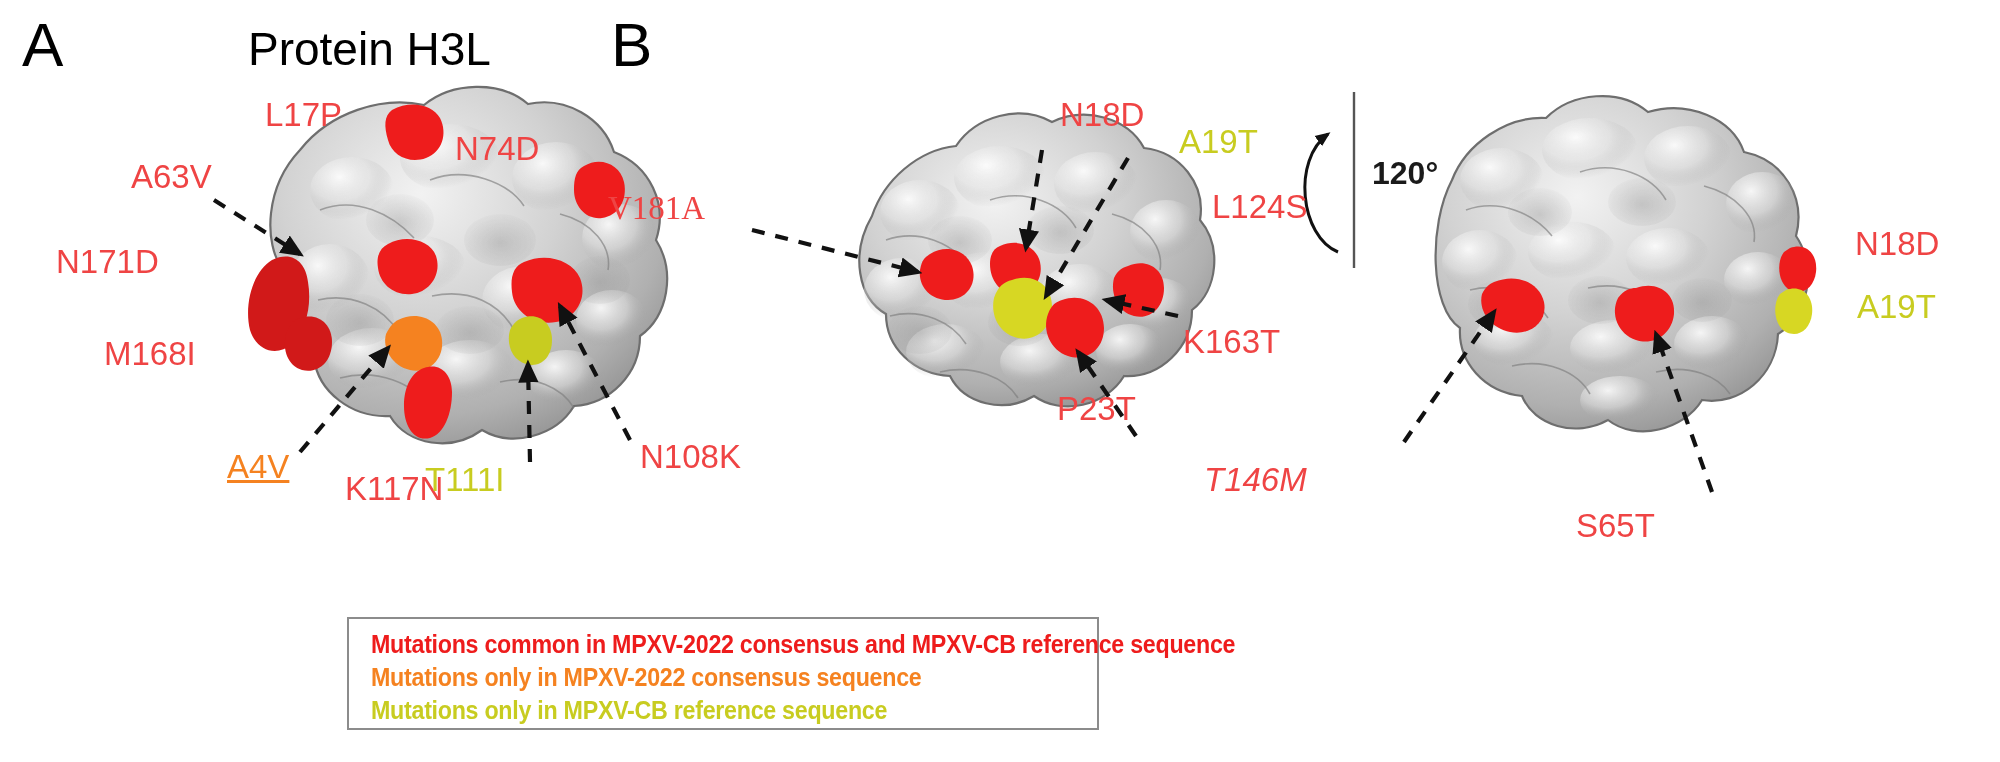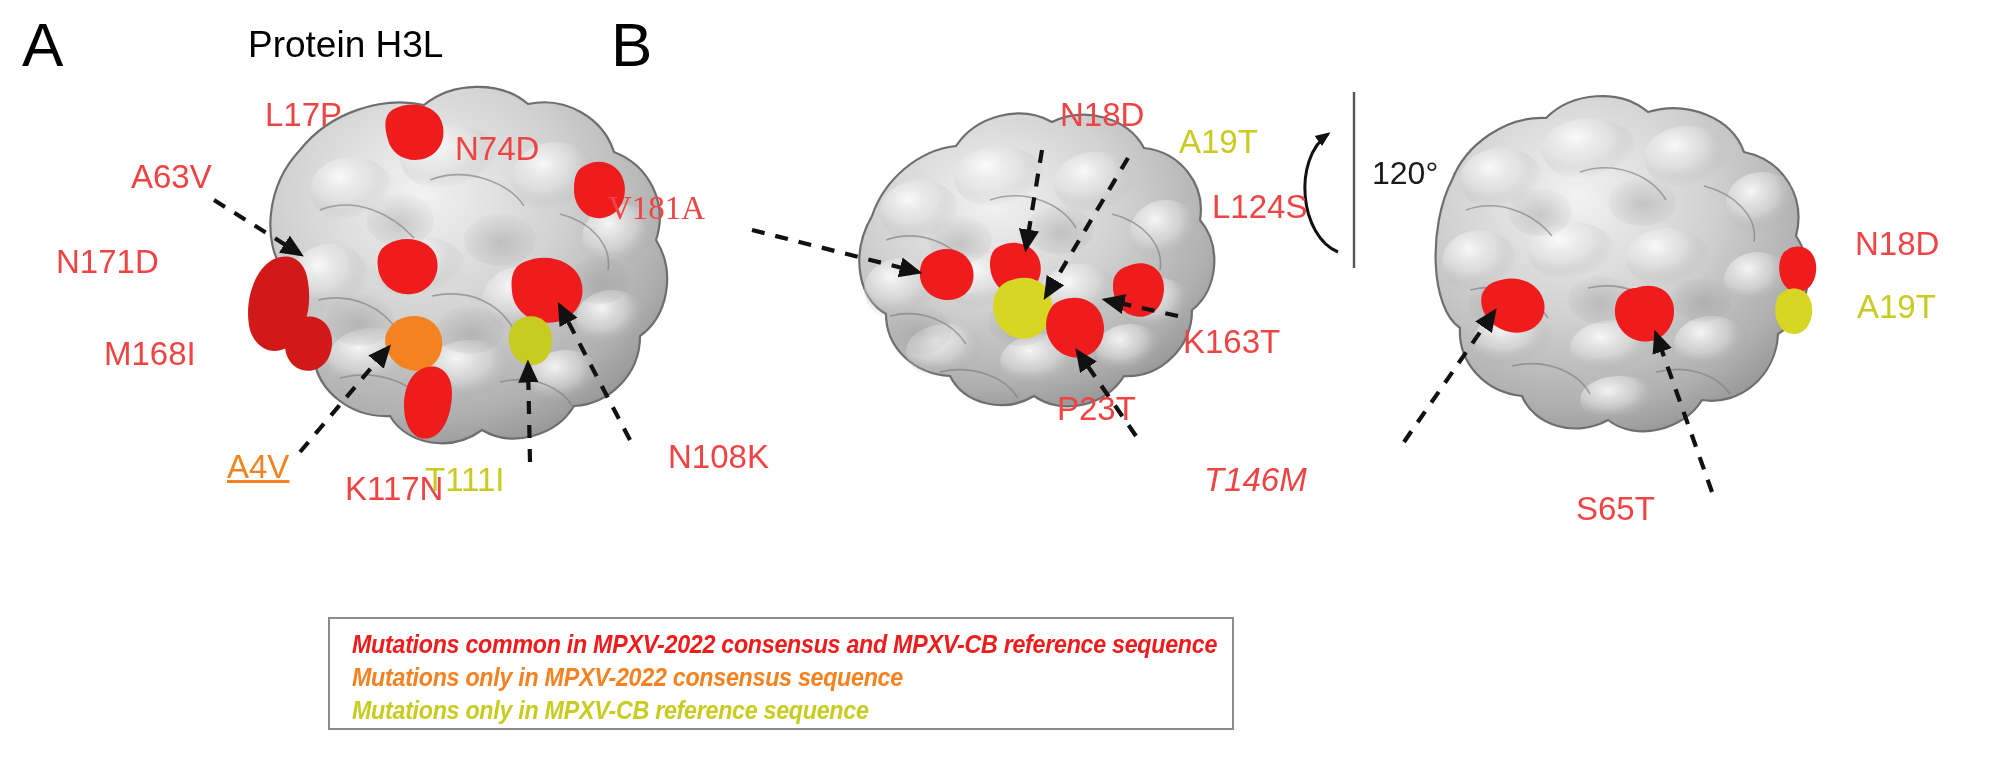--- a/index.html
+++ b/index.html
@@ -23,21 +23,21 @@
     position: absolute;
     font-family: "Liberation Sans", sans-serif;
     font-size: 62px;
     font-weight: 400;
     color: #000000;
     line-height: 1;
   }
   .panel-title {
     position: absolute;
     font-family: "Liberation Sans", sans-serif;
-    font-size: 37px;
+    font-size: 46px;
     font-weight: 400;
     color: #000000;
     line-height: 1;
     white-space: nowrap;
   }
 
   
   .mut-label {
     position: absolute;
     font-family: "Liberation Sans", sans-serif;
@@ -51,33 +51,33 @@
   .mut-cb     { color: #c8cc20; }
 
   
   .rot-deg {
     position: absolute;
     font-family: "Liberation Sans", sans-serif;
     font-size: 32px;
     color: #1a1a1a;
     line-height: 1;
     white-space: nowrap;
+    font-weight: bold;
   }
 
   
   #legend-box {
     position: absolute;
-    left: 328px;
+    left: 347px;
     top: 617px;
-    width: 906px;
+    width: 752px;
     height: 113px;
     border: 2px solid #8c8c8c;
     background: #ffffff;
     box-sizing: border-box;
-    font-style: italic;
   }
   .legend-row {
     position: absolute;
     left: 22px;
     font-family: "Liberation Sans", sans-serif;
     font-size: 25px;
     font-weight: bold;
     letter-spacing: -0.3px;
     line-height: 1;
     white-space: nowrap;
@@ -317,37 +317,37 @@
   <div class="panel-title" style="left:248px; top:26px;">Protein H3L</div>
 
   <div class="mut-label mut-common" style="left:265px; top:98px;">L17P</div>
   <div class="mut-label mut-common" style="left:455px; top:132px;">N74D</div>
   <div class="mut-label mut-common" style="left:131px; top:160px;">A63V</div>
   <div class="mut-label mut-common" style="left:56px; top:245px;">N171D</div>
   <div class="mut-label mut-common" style="left:104px; top:337px;">M168I</div>
   <div class="mut-label mut-2022" style="left:227px; top:450px;text-decoration:underline;">A4V</div>
   <div class="mut-label mut-common" style="left:345px; top:472px;">K117N</div>
   <div class="mut-label mut-cb" style="left:425px; top:463px;">T111I</div>
-  <div class="mut-label mut-common" style="left:668px; top:440px;">N108K</div>
+  <div class="mut-label mut-common" style="left:640px; top:440px;">N108K</div>
 
   <div class="panel-letter" style="left:611px; top:14px;">B</div>
 
   <div class="mut-label mut-common" style="left:1060px; top:98px;">N18D</div>
   <div class="mut-label mut-cb" style="left:1179px; top:125px;">A19T</div>
   <div class="mut-label mut-common" style="left:608px; top:192px;font-family:Liberation Serif, serif;">V181A</div>
   <div class="mut-label mut-common" style="left:1212px; top:190px;">L124S</div>
   <div class="mut-label mut-common" style="left:1183px; top:325px;">K163T</div>
   <div class="mut-label mut-common" style="left:1057px; top:392px;">P23T</div>
 
   <div class="rot-deg" style="left:1372px; top:157px;">120°</div>
 
   <div class="mut-label mut-common" style="left:1855px; top:227px;">N18D</div>
   <div class="mut-label mut-cb" style="left:1857px; top:290px;">A19T</div>
   <div class="mut-label mut-common" style="left:1204px; top:463px;font-style:italic;">T146M</div>
-  <div class="mut-label mut-common" style="left:1576px; top:492px;">S65T</div>
+  <div class="mut-label mut-common" style="left:1576px; top:509px;">S65T</div>
 
   <div id="legend-box">
     <div class="legend-row r0">Mutations common in MPXV-2022 consensus and MPXV-CB reference sequence</div>
     <div class="legend-row r1">Mutations only in MPXV-2022 consensus sequence</div>
     <div class="legend-row r2">Mutations only in MPXV-CB reference sequence</div>
   </div>
 
 </div>
 
 </body></html>

